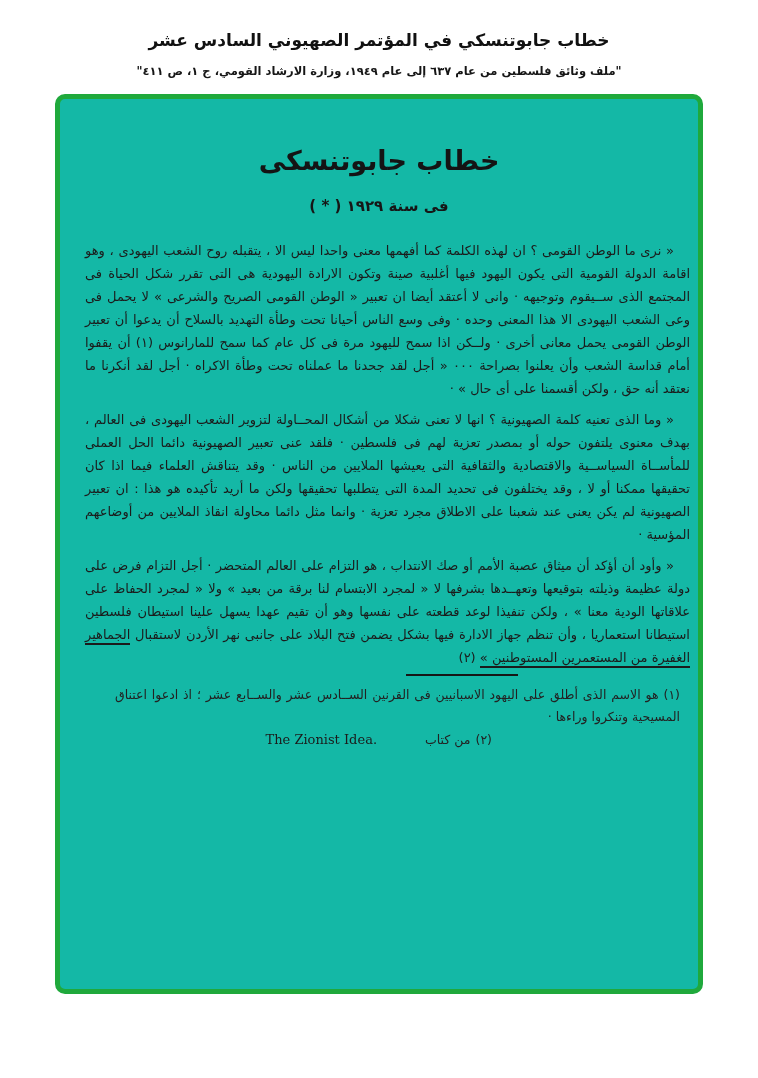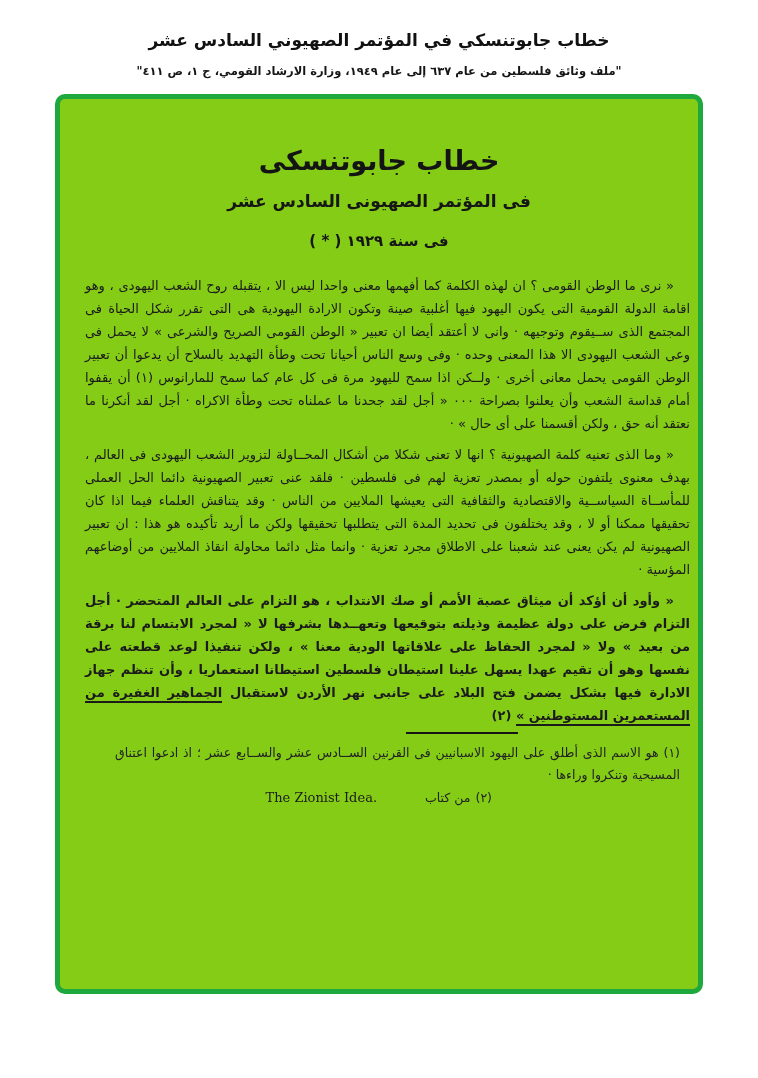--- a/index.html
+++ b/index.html
@@ -24,21 +24,21 @@
     color: #161616;
   }
 
   
   .green-box {
     box-sizing: border-box;
     width: 648px; height: 900px;
     margin: 16px auto 0 auto;
     border: 5px solid #1fa93c;
     border-radius: 10px;
-    background: #84cc16;
+    background: #14b8a6;
     overflow: hidden;
   }
 
   .doc-title {
     margin-top: 46px;
     text-align: center; direction: rtl;
     font-size: 27px; font-weight: bold; color: #141414;
   }
   .doc-subtitle {
     margin-top: 15px;
@@ -54,21 +54,21 @@
   .doc-body {
     margin-top: 24px;
     padding: 0 8px 0 25px; 
     direction: rtl;
     text-align: justify;
     font-size: 13px;
     line-height: 23px;
     color: #1b1b1b;
   }
   .doc-body p { margin: 0 0 8px 0; text-indent: 16px; }
-  .doc-body p:last-child { margin-bottom: 0; font-weight: bold; }
+  .doc-body p:last-child { margin-bottom: 0; }
   .underlined {
     border-bottom: 2px solid #1b1b1b;
     padding-bottom: 1px;
   }
 
   .fn-sep {
     width: 112px; height: 0;
     border-top: 2.5px solid #161616;
     margin: 5px 180px 8px auto;
   }
@@ -99,21 +99,20 @@
 
   <div class="page-header">
     <div class="page-header-title">خطاب جابوتنسكي في المؤتمر الصهيوني السادس عشر</div>
     <div class="page-header-source">"ملف وثائق فلسطين من عام ٦٣٧ إلى عام ١٩٤٩، وزارة الارشاد القومي، ج ١، ص ٤١١"</div>
   </div>
 
   <div class="green-box">
 
     <div class="doc-title">خطاب جابوتنسكى</div>
 
-    <div class="doc-subtitle">فى المؤتمر الصهيونى السادس عشر</div>
 
     <div class="doc-dateline">فى سنة ١٩٢٩ ( * )</div>
 
     <div class="doc-body">
       <p>« نرى ما الوطن القومى ؟ ان لهذه الكلمة كما أفهمها معنى واحدا ليس الا ، يتقبله روح الشعب اليهودى ، وهو اقامة الدولة القومية التى يكون اليهود فيها أغلبية صينة وتكون الارادة اليهودية هى التى تقرر شكل الحياة فى المجتمع الذى ســيقوم وتوجيهه · وانى لا أعتقد أيضا ان تعبير « الوطن القومى الصريح والشرعى » لا يحمل فى وعى الشعب اليهودى الا هذا المعنى وحده · وفى وسع الناس أحيانا تحت وطأة التهديد بالسلاح أن يدعوا أن تعبير الوطن القومى يحمل معانى أخرى · ولــكن اذا سمح لليهود مرة فى كل عام كما سمح للمارانوس (١) أن يقفوا أمام قداسة الشعب وأن يعلنوا بصراحة ٠٠٠ « أجل لقد جحدنا ما عملناه تحت وطأة الاكراه · أجل لقد أنكرنا ما نعتقد أنه حق ، ولكن أقسمنا على أى حال » ·</p>
       <p>« وما الذى تعنيه كلمة الصهيونية ؟ انها لا تعنى شكلا من أشكال المحــاولة لتزوير الشعب اليهودى فى العالم ، بهدف معنوى يلتفون حوله أو بمصدر تعزية لهم فى فلسطين · فلقد عنى تعبير الصهيونية دائما الحل العملى للمأســاة السياســية والاقتصادية والثقافية التى يعيشها الملايين من الناس · وقد يتناقش العلماء فيما اذا كان تحقيقها ممكنا أو لا ، وقد يختلفون فى تحديد المدة التى يتطلبها تحقيقها ولكن ما أريد تأكيده هو هذا : ان تعبير الصهيونية لم يكن يعنى عند شعبنا على الاطلاق مجرد تعزية · وانما مثل دائما محاولة انقاذ الملايين من أوضاعهم المؤسية ·</p>
       <p><span>« وأود أن أؤكد أن ميثاق عصبة الأمم أو صك الانتداب ، هو التزام على العالم المتحضر · أجل التزام فرض على دولة عظيمة وذيلته بتوقيعها وتعهــدها بشرفها لا « لمجرد الابتسام لنا برقة من بعيد » ولا « لمجرد الحفاظ على علاقاتها الودية معنا » ، ولكن تنفيذا لوعد قطعته على نفسها وهو أن تقيم عهدا يسهل علينا استيطان فلسطين استيطانا استعماريا ، وأن تنظم جهاز الادارة فيها بشكل يضمن فتح البلاد على جانبى نهر الأردن لاستقبال</span> <span class="underlined">الجماهير الغفيرة من المستعمرين المستوطنين »</span> <span>(٢)</span></p>
     </div>
 
     <div class="fn-sep"></div>

